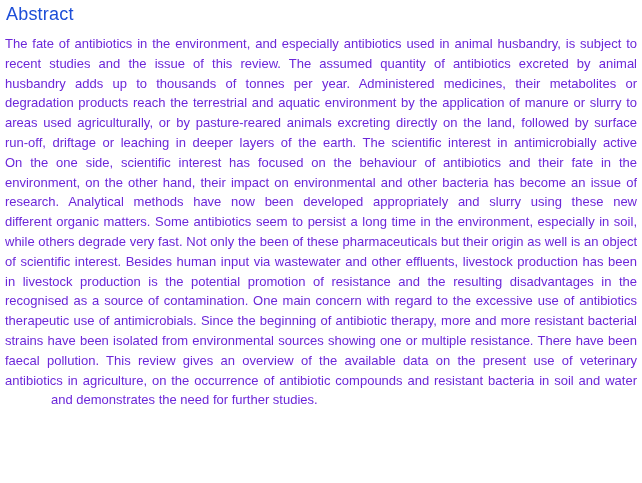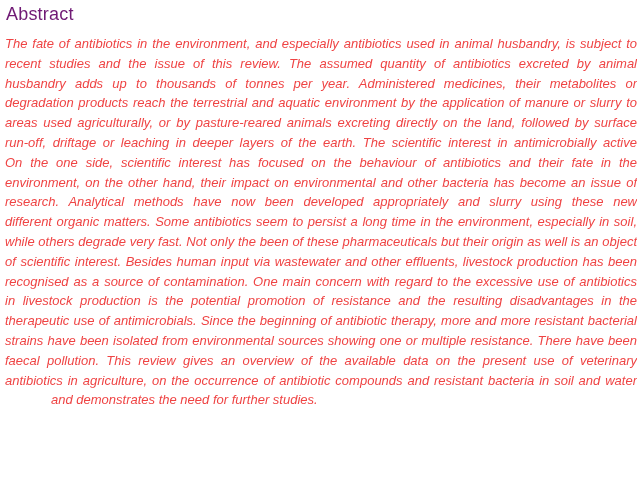--- a/index.html
+++ b/index.html
@@ -37,35 +37,35 @@
   }
   .line.last {
     text-align-last: left;
     margin-left: 46px;
   }
 </style>
 </head>
 <body style="background: rgb(255, 255, 255);">
 
 <div>
-  <h2 class="abstract-heading" style="color: #701a75;">Abstract</h2>
-  <div class="abstract-body" style="color: #ef4444; font-style: italic;">
+  <h2 class="abstract-heading" style="color: #1d4ed8;">Abstract</h2>
+  <div class="abstract-body" style="color: #6d28d9;">
       <div class="line">The fate of antibiotics in the environment, and especially antibiotics used in animal husbandry, is subject to</div>
       <div class="line">recent studies and the issue of this review. The assumed quantity of antibiotics excreted by animal</div>
       <div class="line">husbandry adds up to thousands of tonnes per year. Administered medicines, their metabolites or</div>
       <div class="line">degradation products reach the terrestrial and aquatic environment by the application of manure or slurry to</div>
       <div class="line">areas used agriculturally, or by pasture-reared animals excreting directly on the land, followed by surface</div>
       <div class="line">run-off, driftage or leaching in deeper layers of the earth. The scientific interest in antimicrobially active</div>
       <div class="line">On the one side, scientific interest has focused on the behaviour of antibiotics and their fate in the</div>
       <div class="line">environment, on the other hand, their impact on environmental and other bacteria has become an issue of</div>
       <div class="line">research. Analytical methods have now been developed appropriately and slurry using these new</div>
       <div class="line">different organic matters. Some antibiotics seem to persist a long time in the environment, especially in soil,</div>
       <div class="line">while others degrade very fast. Not only the been of these pharmaceuticals but their origin as well is an object</div>
       <div class="line">of scientific interest. Besides human input via wastewater and other effluents, livestock production has been</div>
+      <div class="line">in livestock production is the potential promotion of resistance and the resulting disadvantages in the</div>
       <div class="line">recognised as a source of contamination. One main concern with regard to the excessive use of antibiotics</div>
-      <div class="line">in livestock production is the potential promotion of resistance and the resulting disadvantages in the</div>
       <div class="line">therapeutic use of antimicrobials. Since the beginning of antibiotic therapy, more and more resistant bacterial</div>
       <div class="line">strains have been isolated from environmental sources showing one or multiple resistance. There have been</div>
       <div class="line">faecal pollution. This review gives an overview of the available data on the present use of veterinary</div>
       <div class="line">antibiotics in agriculture, on the occurrence of antibiotic compounds and resistant bacteria in soil and water</div>
       <div class="line last">and demonstrates the need for further studies.</div>
     </div>
 </div>
 
 </body></html>

